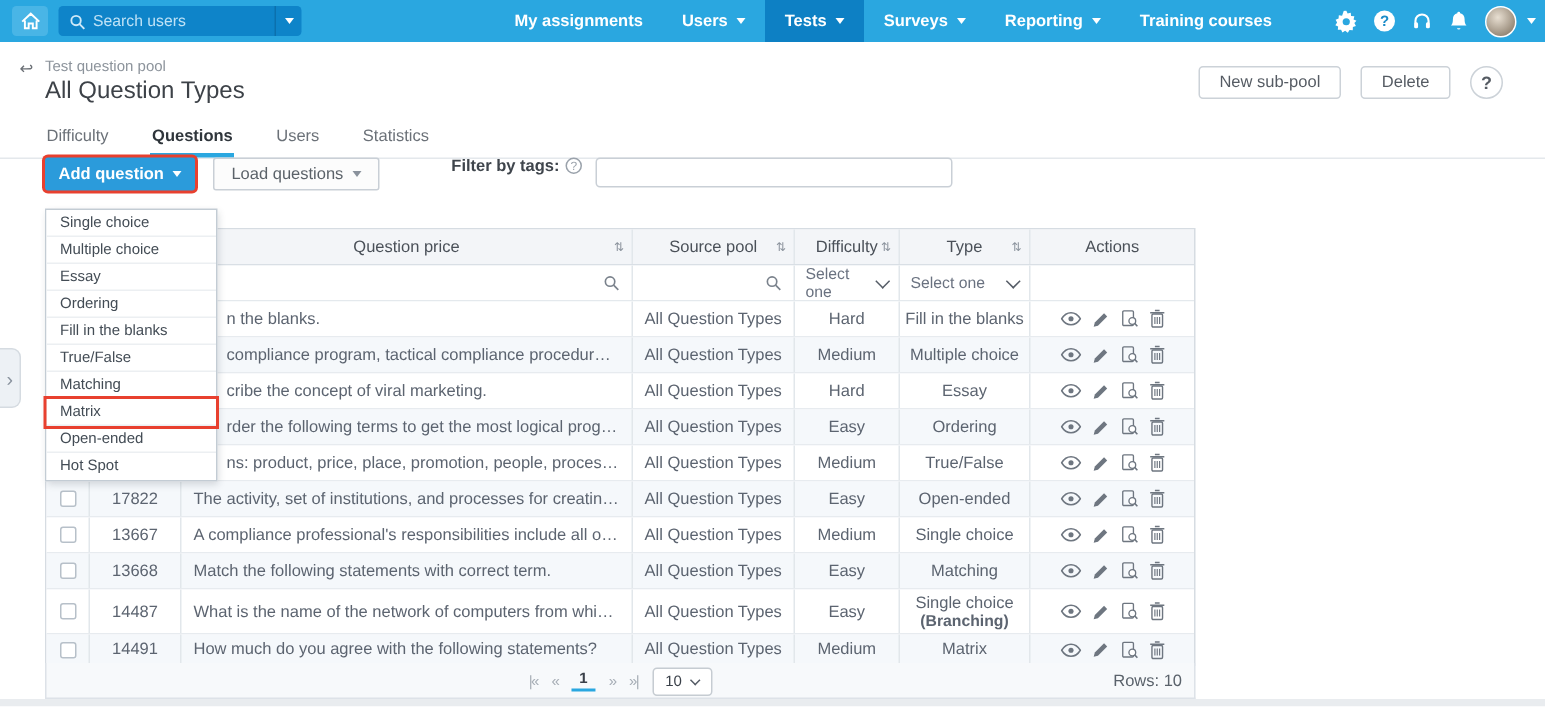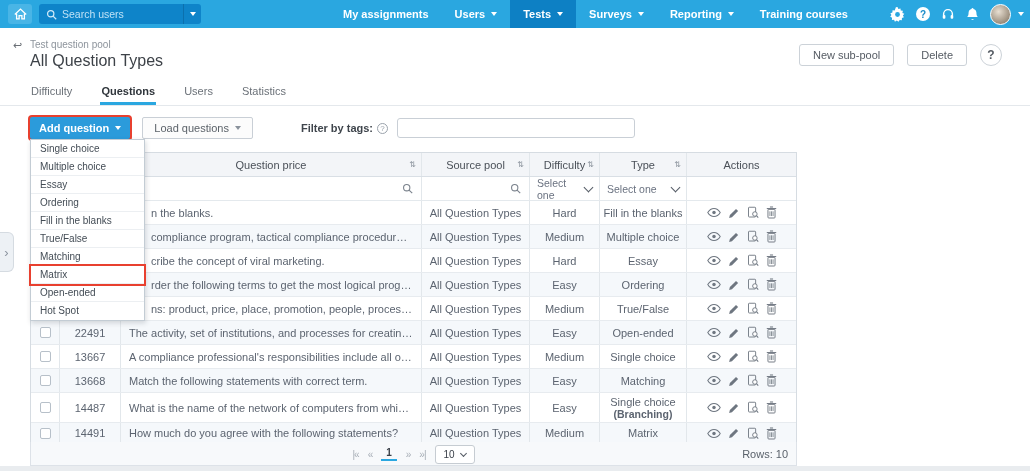--- a/index.html
+++ b/index.html
@@ -41,21 +41,21 @@
   .tabs { position:absolute; left:30px; bottom:0; display:flex; }
   .tab { margin-right:27px; padding:0 1px 8px 1px; color:#6b7178; font-size:11px; cursor:pointer; }
   .tab.active { color:#2f353b; font-weight:bold; border-bottom:3px solid #2aa7e0; padding-bottom:5px; }
   .hd-buttons { position:absolute; right:28px; top:16px; display:flex; align-items:center; gap:13px; }
   .btn-plain { height:22px; padding:0 13px; background:#fff; border:1px solid #ccd2d8; border-radius:3px;
     color:#555b63; font-size:11px; cursor:pointer; font-family:"Liberation Sans",sans-serif; }
   .btn-help { width:22px; height:22px; border-radius:50%; border:1px solid #ccd2d8; background:#fff;
     color:#555b63; font-weight:bold; font-size:12px; display:flex; align-items:center; justify-content:center; cursor:pointer; }
 
   
-  .toolbar { position:absolute; left:30px; top:117px; display:flex; align-items:center; }
+  .toolbar { position:absolute; left:30px; top:105px; display:flex; }
   .btn-add { height:22px; padding:0 9px; background:#2b9bdb; border:none; border-radius:2px; color:#fff;
     font-weight:bold; font-size:11px; cursor:pointer; display:flex; align-items:center;
     box-shadow:0 0 0 2px #e8402f; font-family:"Liberation Sans",sans-serif; }
   .btn-load { height:22px; margin-left:12px; padding:0 11px; background:#fcfcfc; border:1px solid #c9cfd6;
     border-radius:2px; color:#5b6269; font-size:11px; cursor:pointer; display:flex; align-items:center;
     font-family:"Liberation Sans",sans-serif; }
   .btn-load .caret { border-top-color:#8a929c; }
   .filter-label { margin-left:20px; font-weight:bold; color:#3f454c;padding-left:28px; }
   .q-circ { width:11px; height:11px; margin-left:4px; border-radius:50%; border:1px solid #9aa2ab;
     color:#9aa2ab; font-size:8px; display:inline-flex; align-items:center; justify-content:center; }
@@ -465,21 +465,21 @@
                 <line x1="7" y1="6.5" x2="7" y2="12.5" stroke="#6e7680" stroke-width="1"></line>
                 <line x1="9" y1="6.5" x2="9" y2="12.5" stroke="#6e7680" stroke-width="1"></line>
               </svg>
             </span>
           </div>
         </div>
         <div class="trow drow alt" style="height: 24px; --rh: 24px;">
           <div class="cell">
             <span class="checkbox"></span>
           </div>
-          <div class="cell">22491</div>
+          <div class="cell">17822</div>
           <div class="cell qcell">The activity, set of institutions, and processes for creating, communic…</div>
           <div class="cell">All Question Types</div>
           <div class="cell">Easy</div>
           <div class="cell typecell">
             <span>Open-ended</span>
           </div>
           <div class="cell acticons">
             <span class="aic">
               <svg width="14" height="11" viewBox="0 0 18 12">
                 <path d="M1 6 C3.5 1.8 6.5 .8 9 .8 s5.5 1 8 5.2 c-2.5 4.2-5.5 5.2-8 5.2 S3.5 10.2 1 6z" fill="none" stroke="#6e7680" stroke-width="1.3"></path>

